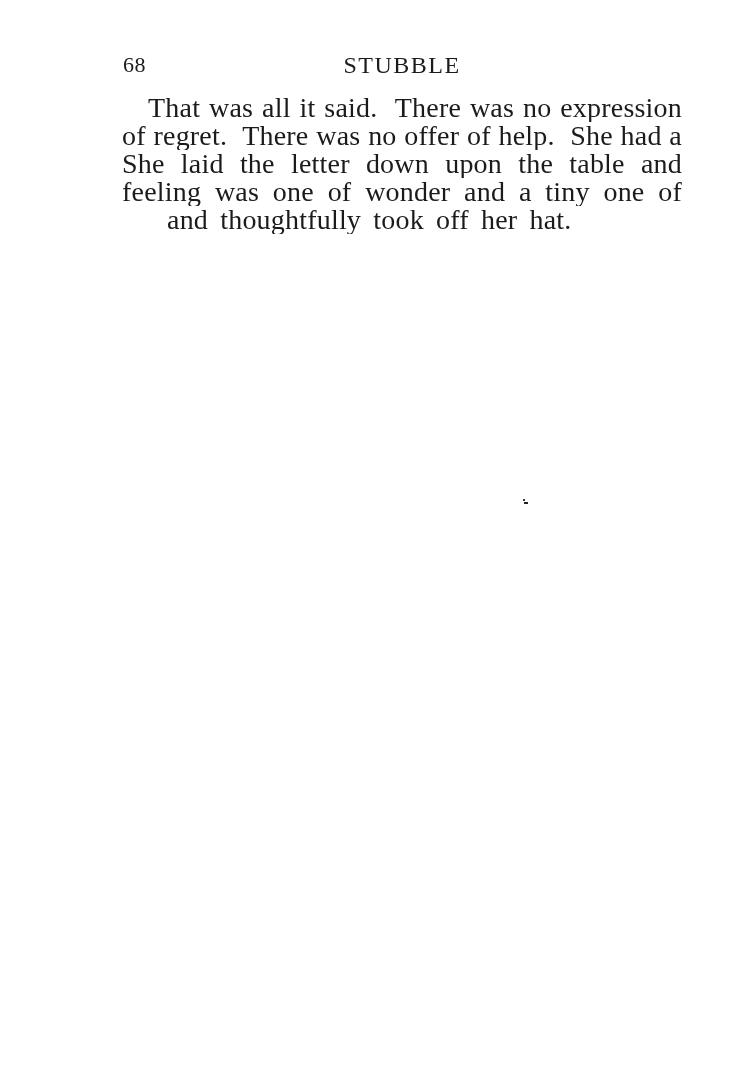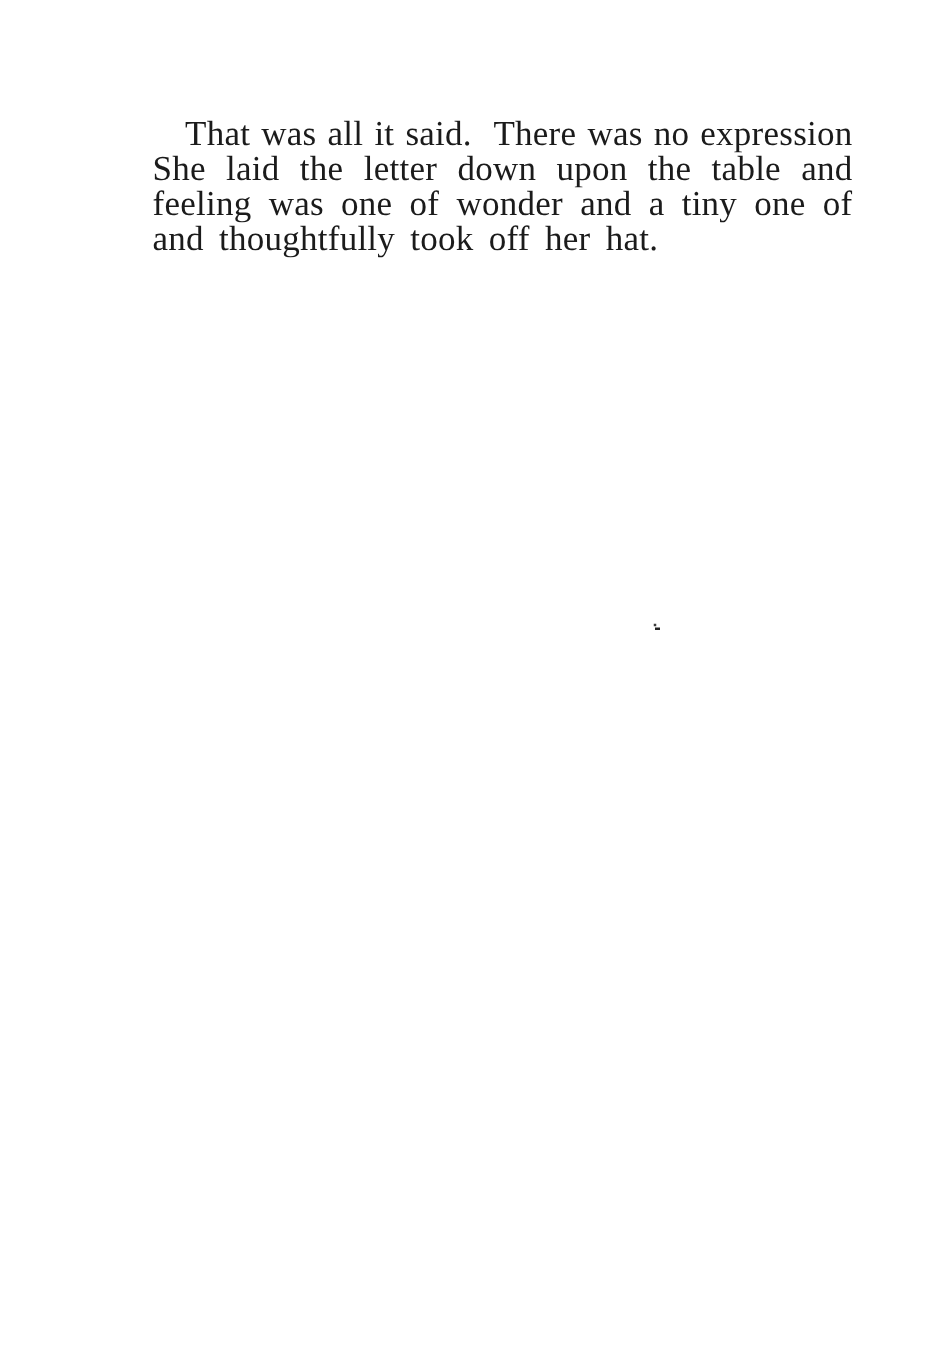--- a/index.html
+++ b/index.html
@@ -56,20 +56,21 @@
   .line.justify {
     text-align: justify;
     text-align-last: justify;
   }
   .line.indent {
     text-indent: 26px;
   }
   .line.last {
     text-align: left;
     word-spacing: 5px;
+    margin-left: 45px;
   }
   .ink-speck {
     position: absolute;
     left: 523px;
     top: 499px;
     width: 6px;
     height: 6px;
   }
   .ink-speck::before {
     content: "";
@@ -88,23 +89,28 @@
     width: 4px;
     height: 2px;
     background: #222222;
   }
 </style>
 </head>
 <body>
 
 <div class="page">
 
+  <div class="header">
+    <span class="page-number">68</span>
+    <span class="running-title">STUBBLE</span>
+  </div>
 
   <div class="body-text">
     <span class="line justify indent">That was all it said.&nbsp; There was no expression</span>
+    <span class="line justify">of regret.&nbsp; There was no offer of help.&nbsp; She had a</span>
     <span class="line justify">She laid the letter down upon the table and slowly</span>
     <span class="line justify">feeling was one of wonder and a tiny one of hurt.</span>
     <span class="line last">and thoughtfully took off her hat.</span>
   </div>
 
   <div class="ink-speck"></div>
 
 </div>
 
 </body></html>

